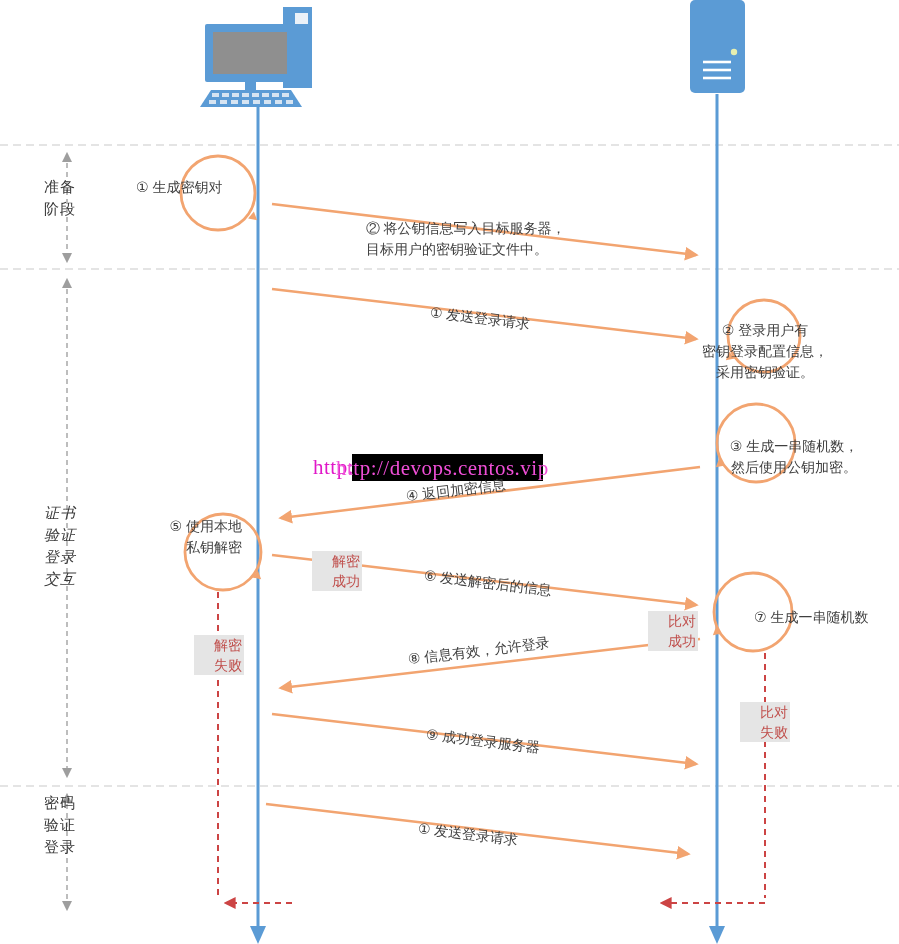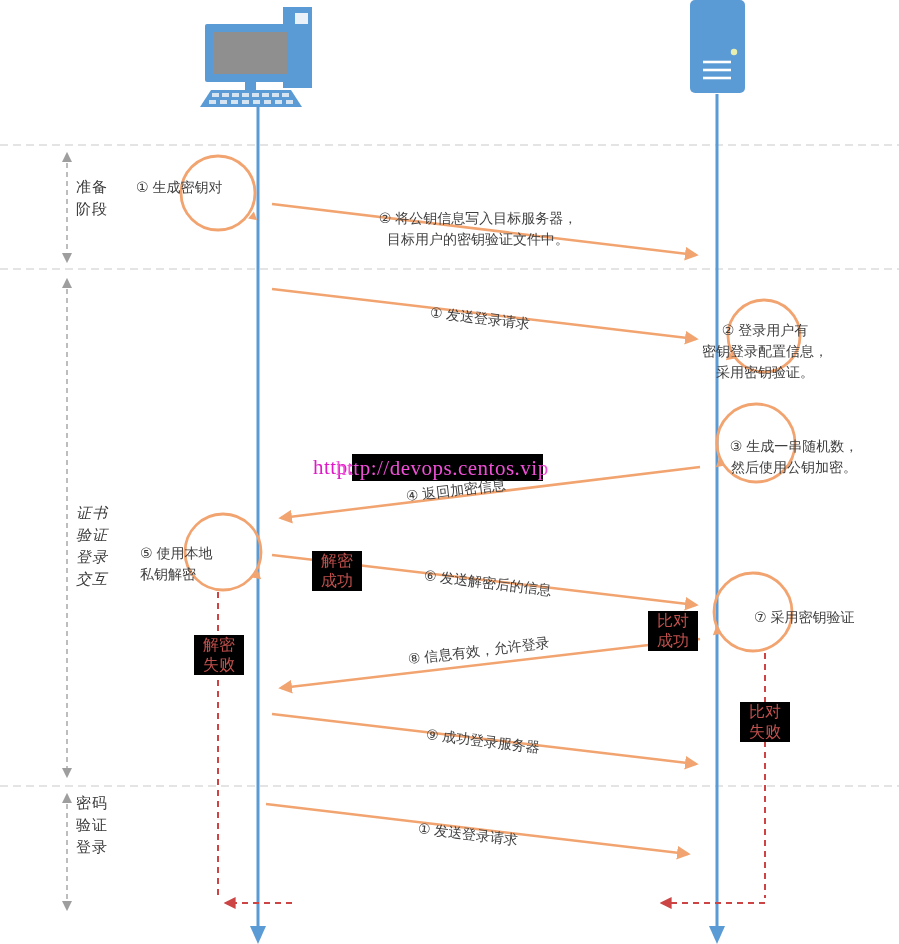--- a/index.html
+++ b/index.html
@@ -5,39 +5,39 @@
   * { margin:0; padding:0; box-sizing:border-box; }
   html,body { background:#ffffff; font-family:"Liberation Sans","DejaVu Sans",sans-serif; }
   .canvas { position:relative; width:899px; height:944px; background:#fff; overflow:hidden; }
   .canvas > svg { position:absolute; left:0; top:0; }
 
   .label { position:absolute; font-size:14px; color:#3f3f3f; line-height:21px; white-space:pre-line; }
   .nowrap { white-space:nowrap; }
   .tilt-dn { transform:rotate(6.8deg); transform-origin:0 50%; }
   .tilt-up { transform:rotate(-6.8deg); transform-origin:0 50%; }
 
-  .phase { position:absolute; font-size:15px; color:#3a3a3a; line-height:22px; white-space:pre-line; letter-spacing:1px;margin-left:32px; }
+  .phase { position:absolute; font-size:15px; color:#3a3a3a; line-height:22px; white-space:pre-line; letter-spacing:1px; }
 
-  .status { position:absolute; font-size:16px; color:#C0504D; line-height:20px; white-space:pre-line;
-            text-align:center; background:#000000; padding:0 2px; }
+  .status { position:absolute; font-size:14px; color:#C0504D; line-height:20px; white-space:pre-line;
+            text-align:right; background:#e5e5e5; padding:0 2px; }
 
   .wm-text { position:absolute; font-family:"Liberation Serif","DejaVu Serif",serif;
              font-size:21px; color:#E018C8; white-space:nowrap; letter-spacing:0.5px; }
   .wm-box  { position:absolute; left:352px; top:454px; width:191px; height:27px; background:#000; }
   .wm-under{ left:313px; top:455px; }
   .wm-over { left:336px; top:456px; color:#F04FD8; }
 
   
   .p-keygen  { left:136px; top:177px;text-align:center; }
-  .p-write   { left:366px; top:208px; width:224px; text-align:center; }
+  .p-write   { left:366px; top:218px; width:224px; text-align:left;font-family:Liberation Serif, serif; }
   .p-loginreq{ left:430px; top:302px; }
   .p-keyconf { left:698px; top:320px; width:134px; text-align:center; }
   .p-random  { left:706px; top:436px; width:176px; text-align:center; }
   .p-retenc  { left:406px; top:486px; }
-  .p-decrypt { left:140px; top:516px; width:112px; text-align:left;margin-top:27px; }
+  .p-decrypt { left:130px; top:516px; width:112px; text-align:right; }
   .p-senddec { left:424px; top:565px; }
   .p-compare { left:754px; top:607px; }
   .p-allow   { left:408px; top:649px; }
   .p-success { left:426px; top:724px; }
   .p-pwdreq  { left:418px; top:818px; }
   .s-decok   { left:312px; top:551px; width:50px; }
   .s-decfail { left:194px; top:635px; width:50px; }
   .s-cmpok   { left:648px; top:611px; width:50px; }
   .s-cmpfail { left:740px; top:702px; width:50px; }
   .ph-prep   { left:44px;  top:176px; }
@@ -173,21 +173,21 @@
   <div class="label nowrap tilt-dn p-loginreq">① 发送登录请求</div>
   <div class="label p-random">③ 生成一串随机数，
 然后使用公钥加密。</div>
   <div class="label p-keyconf">② 登录用户有
 密钥登录配置信息，
 采用密钥验证。</div>
   <div class="label nowrap tilt-up p-retenc">④ 返回加密信息</div>
   <div class="label p-decrypt">⑤ 使用本地
 私钥解密</div>
   <div class="label nowrap tilt-dn p-senddec">⑥ 发送解密后的信息</div>
-  <div class="label nowrap p-compare">⑦ 采用密钥验证</div>
+  <div class="label nowrap p-compare">⑦ 生成一串随机数</div>
   <div class="label nowrap tilt-up p-allow">⑧ 信息有效，允许登录</div>
   <div class="label nowrap tilt-dn p-success">⑨ 成功登录服务器</div>
   <div class="label nowrap tilt-dn p-pwdreq">① 发送登录请求</div>
 
   <div class="status s-decok">解密
 成功</div>
   <div class="status s-decfail">解密
 失败</div>
   <div class="status s-cmpok">比对
 成功</div>

